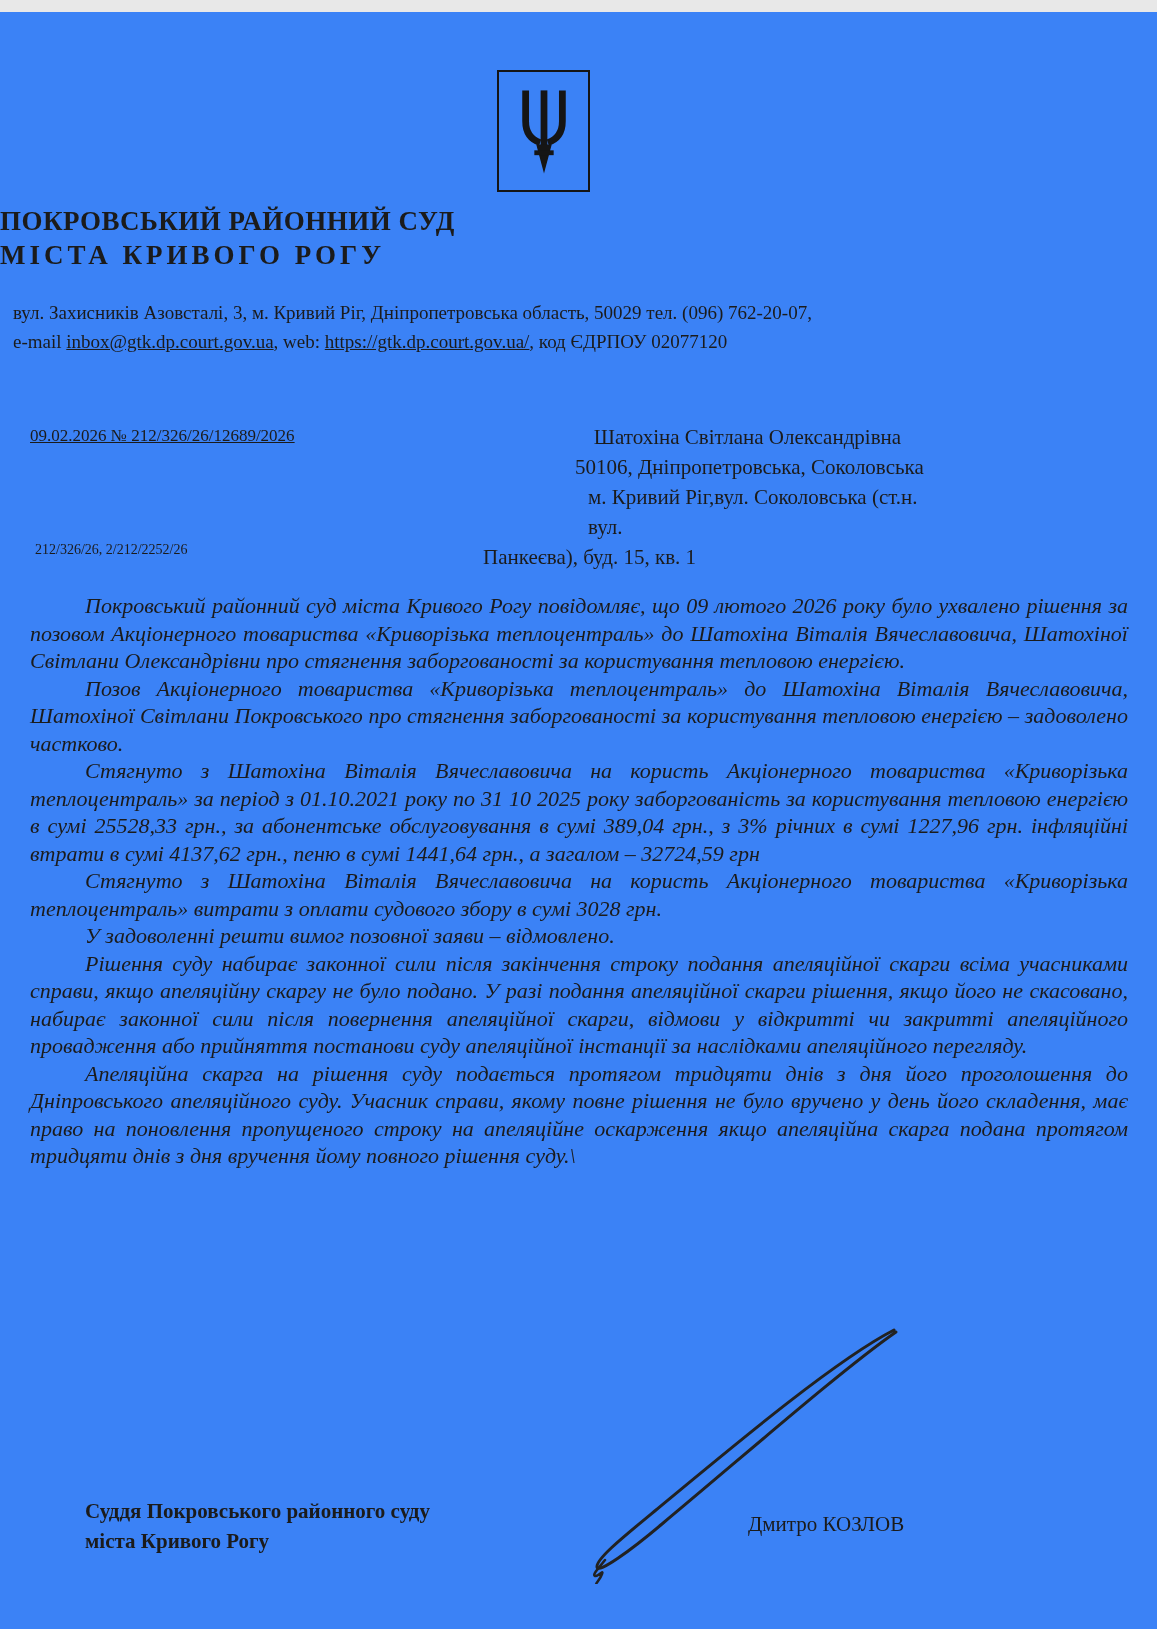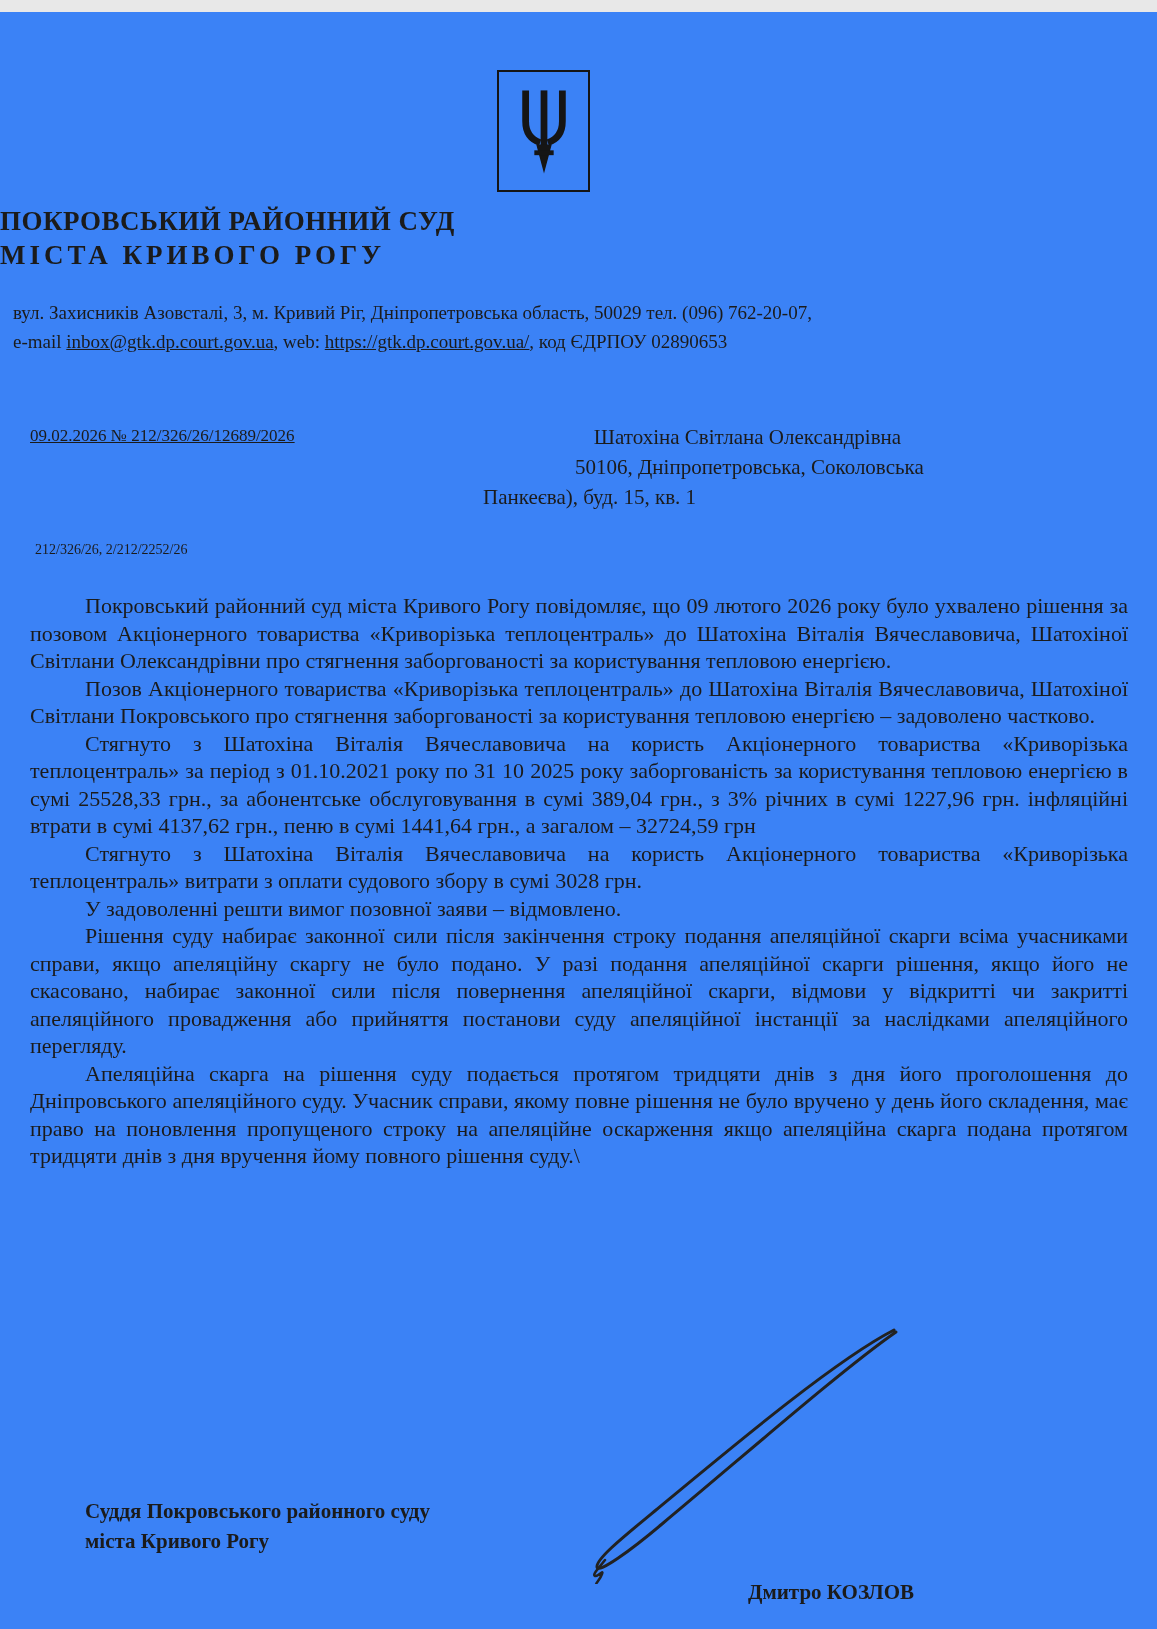--- a/index.html
+++ b/index.html
@@ -28,24 +28,24 @@
   .ref-number{position:absolute;left:30px;top:414px;font-size:17px;text-decoration:underline;}
   .recipient{position:absolute;left:480px;top:410px;width:470px;font-size:21px;line-height:30px;}
   .recipient .r0{padding-left:65px;text-align:center;}
   .recipient .r1{padding-left:95px;}
   .recipient .r2{padding-left:108px;}
   .recipient .r3{padding-left:3px;}
   .case-numbers{position:absolute;left:35px;top:530px;font-size:14px;}
   
   .body-text{position:absolute;left:30px;top:580px;width:1098px;
     font-size:22px;line-height:27.5px;text-align:justify;}
-  .body-text p{margin:0;text-indent:55px;}
+  .body-text p{margin:0;text-indent:55px;font-style:italic;}
   
   .signer-title{position:absolute;left:85px;top:1484px;font-size:21px;line-height:30px;font-weight:bold;}
-  .signer-name{position:absolute;left:748px;top:1568px;font-size:21px;font-weight:bold;}
+  .signer-name{position:absolute;left:748px;top:1500px;font-size:21px;}
   .signature{position:absolute;left:578px;top:1304px;width:330px;height:268px;z-index:5;}
 </style>
 </head>
 <body>
 
 <div class="page">
 
   <div class="emblem-box">
     <svg viewBox="0 0 60 92">
       <g fill="none" stroke="#151515" stroke-width="7">
@@ -59,29 +59,30 @@
   </div>
 
   <div class="court-title">
     <div class="l1">ПОКРОВСЬКИЙ РАЙОННИЙ СУД</div>
     <div class="l2">МІСТА КРИВОГО РОГУ</div>
   </div>
 
   <div class="address">
     <div>вул. Захисників Азовсталі, 3, м. Кривий Ріг,  Дніпропетровська область, 50029 тел. (096) 762-20-07,</div>
     <div>
-      <span>e-mail  </span><a class="link">inbox@gtk.dp.court.gov.ua</a><span>,   web:  </span><a class="link">https://gtk.dp.court.gov.ua/</a><span>,  код ЄДРПОУ 02890653</span>
+      <span>e-mail  </span><a class="link">inbox@gtk.dp.court.gov.ua</a><span>,   web:  </span><a class="link">https://gtk.dp.court.gov.ua/</a><span>,  код ЄДРПОУ 02077120</span>
     </div>
   </div>
 
   <div class="ref-number">09.02.2026 №  212/326/26/12689/2026</div>
 
   <div class="recipient">
     <div class="r0">Шатохіна Світлана Олександрівна</div>
     <div class="r1">50106,  Дніпропетровська,  Соколовська</div>
+    <div class="r2">м. Кривий Ріг,вул. Соколовська (ст.н.  вул.</div>
     <div class="r3">Панкеєва), буд. 15, кв. 1</div>
   </div>
 
   <div class="case-numbers">212/326/26,  2/212/2252/26</div>
 
   <div class="body-text">
     <p>Покровський  районний суд міста Кривого Рогу повідомляє, що 09 лютого 2026 року було ухвалено рішення за позовом Акціонерного товариства «Криворізька теплоцентраль» до Шатохіна Віталія Вячеславовича, Шатохіної Світлани Олександрівни про стягнення заборгованості за користування тепловою енергією.</p>
     <p>Позов Акціонерного товариства «Криворізька теплоцентраль» до Шатохіна Віталія Вячеславовича, Шатохіної Світлани Покровського про стягнення заборгованості за користування тепловою енергією – задоволено частково.</p>
     <p>Стягнуто   з  Шатохіна Віталія Вячеславовича на користь Акціонерного товариства «Криворізька теплоцентраль» за період з 01.10.2021 року по 31 10 2025 року заборгованість за користування тепловою енергією в сумі 25528,33   грн., за абонентське обслуговування в сумі 389,04 грн., з 3% річних в сумі 1227,96  грн. інфляційні втрати в сумі 4137,62 грн., пеню в сумі 1441,64 грн., а загалом –  32724,59  грн</p>
     <p>Стягнуто з Шатохіна Віталія Вячеславовича на користь Акціонерного товариства «Криворізька теплоцентраль» витрати з оплати судового збору в сумі 3028 грн.</p>

